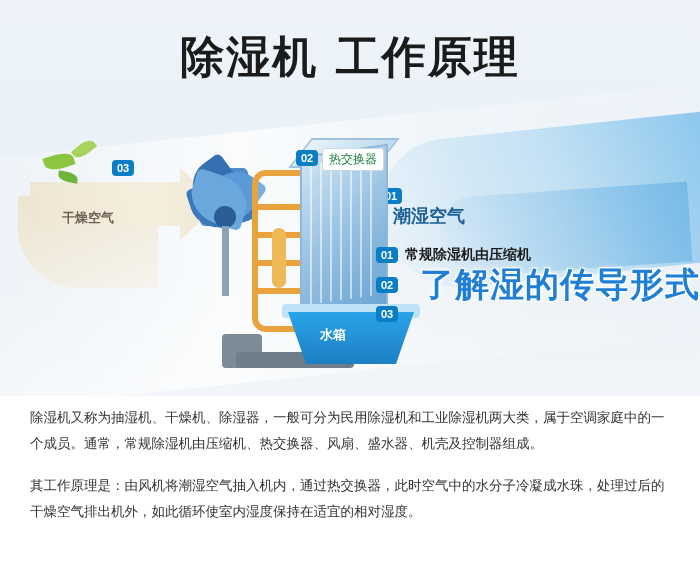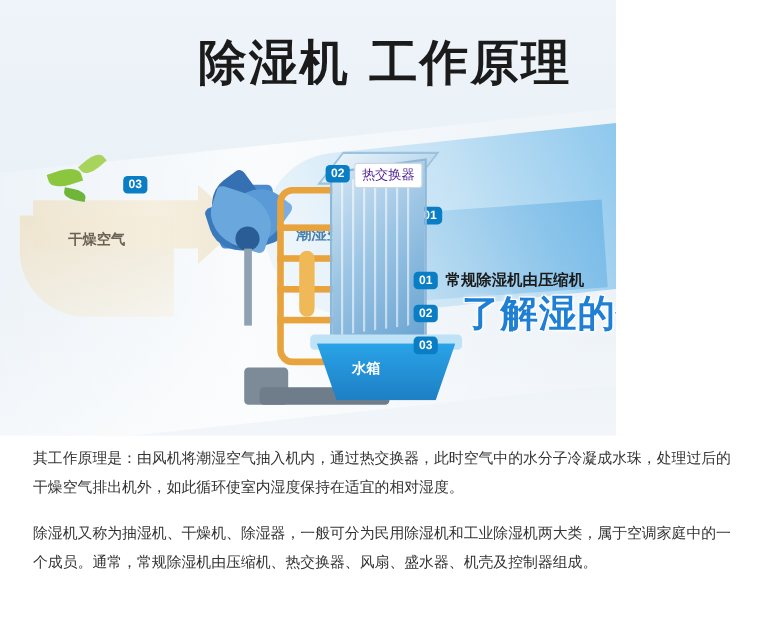--- a/index.html
+++ b/index.html
@@ -7,21 +7,21 @@
     width:700px;height:566px;
     background:#ffffff;
     font-family:"Liberation Sans","DejaVu Sans",sans-serif;
     overflow:hidden;
     position:relative;
   }
   .page{position:relative;width:700px;height:566px;}
 
   
   .hero{
-    position:absolute;left:0;top:0;width:560px;height:396px;
+    position:absolute;left:0;top:0;width:700px;height:396px;
     background:linear-gradient(180deg,#eef4f9 0%, #eaf1f7 40%, #e9f0f6 70%, #f2f6fa 100%);
     overflow:hidden;
   }
   .hero-title{
     position:absolute;top:28px;left:0;width:700px;text-align:center;
     font-size:44px;font-weight:bold;color:#1b1b1b;letter-spacing:2px;
     font-family:"DejaVu Sans","Liberation Sans",sans-serif;
   }
 
   
@@ -61,21 +61,21 @@
     border-radius:100px 0 0 120px;
     transform:rotate(-6deg);
   }
   .blue-stream2{
     position:absolute;right:10px;top:190px;width:250px;height:80px;
     background:linear-gradient(250deg,rgba(90,170,225,.55),rgba(200,228,245,0));
     border-radius:60px 0 0 80px;
     transform:rotate(-4deg);
   }
   .humid-label{
-    position:absolute;right:235px;top:204px;font-size:14px;color:#1a5f96;font-weight:bold;font-family:Liberation Mono, monospace;
+    position:absolute;right:235px;top:204px;font-size:18px;color:#1a5f96;font-weight:bold;font-family:Liberation Mono, monospace;
   }
 
   
   .fan-wrap{position:absolute;left:170px;top:160px;width:110px;height:120px;}
   .blade{position:absolute;left:30px;top:8px;width:48px;height:58px;background:#3d7ec0;border-radius:60% 10% 60% 10%;}
   .blade.b1{transform:rotate(0deg);background:#4a8ccd;}
   .blade.b2{transform:rotate(72deg) translate(6px,6px);background:#3b79bd;}
   .blade.b3{transform:rotate(144deg) translate(2px,10px);background:#3470b2;}
   .blade.b4{transform:rotate(216deg) translate(-6px,4px);background:#5a9ad6;}
   .blade.b5{transform:rotate(288deg) translate(-4px,-4px);background:#6aa7dd;}
@@ -134,21 +134,21 @@
   .badge{
     position:absolute;width:22px;height:16px;border-radius:4px;background:#0a7ec4;
     color:#fff;font-size:11px;font-weight:bold;line-height:16px;text-align:center;
   }
   .b-03{left:112px;top:160px;}
   .b-02{left:296px;top:150px;}
   .b-01{left:380px;top:188px;}
 
   .hx-tag{
     position:absolute;left:322px;top:148px;padding:2px 6px;background:#ffffff;
-    border:1px solid #cfd8e0;border-radius:3px;font-size:12px;color:#4c1d95;font-family:Liberation Serif, serif;
+    border:1px solid #cfd8e0;border-radius:3px;font-size:12px;color:#15803d;font-family:Liberation Serif, serif;
   }
 
   
   .steps{position:absolute;left:376px;top:246px;width:312px;}
   .step{display:flex;align-items:center;margin-bottom:13px;}
   .step .num{
     flex:0 0 auto;width:22px;height:16px;border-radius:4px;background:#0a7ec4;
     color:#fff;font-size:11px;font-weight:bold;line-height:16px;text-align:center;margin-right:7px;
   }
   .step .txt{font-size:14px;color:#1b1b1b;font-weight:bold;white-space:nowrap;
@@ -243,17 +243,17 @@
       </div>
       <div class="step">
         <span class="num">03</span>
       </div>
     </div>
 
     <div class="watermark">了解湿的传导形式</div>
   </div>
 
   <div class="body-text">
+    <p>除湿机又称为抽湿机、干燥机、除湿器，一般可分为民用除湿机和工业除湿机两大类，属于空调家庭中的一个成员。通常，常规除湿机由压缩机、热交换器、风扇、盛水器、机壳及控制器组成。</p>
     <p>其工作原理是：由风机将潮湿空气抽入机内，通过热交换器，此时空气中的水分子冷凝成水珠，处理过后的干燥空气排出机外，如此循环使室内湿度保持在适宜的相对湿度。</p>
-    <p>除湿机又称为抽湿机、干燥机、除湿器，一般可分为民用除湿机和工业除湿机两大类，属于空调家庭中的一个成员。通常，常规除湿机由压缩机、热交换器、风扇、盛水器、机壳及控制器组成。</p>
   </div>
 
 </div>
 
 </body></html>

